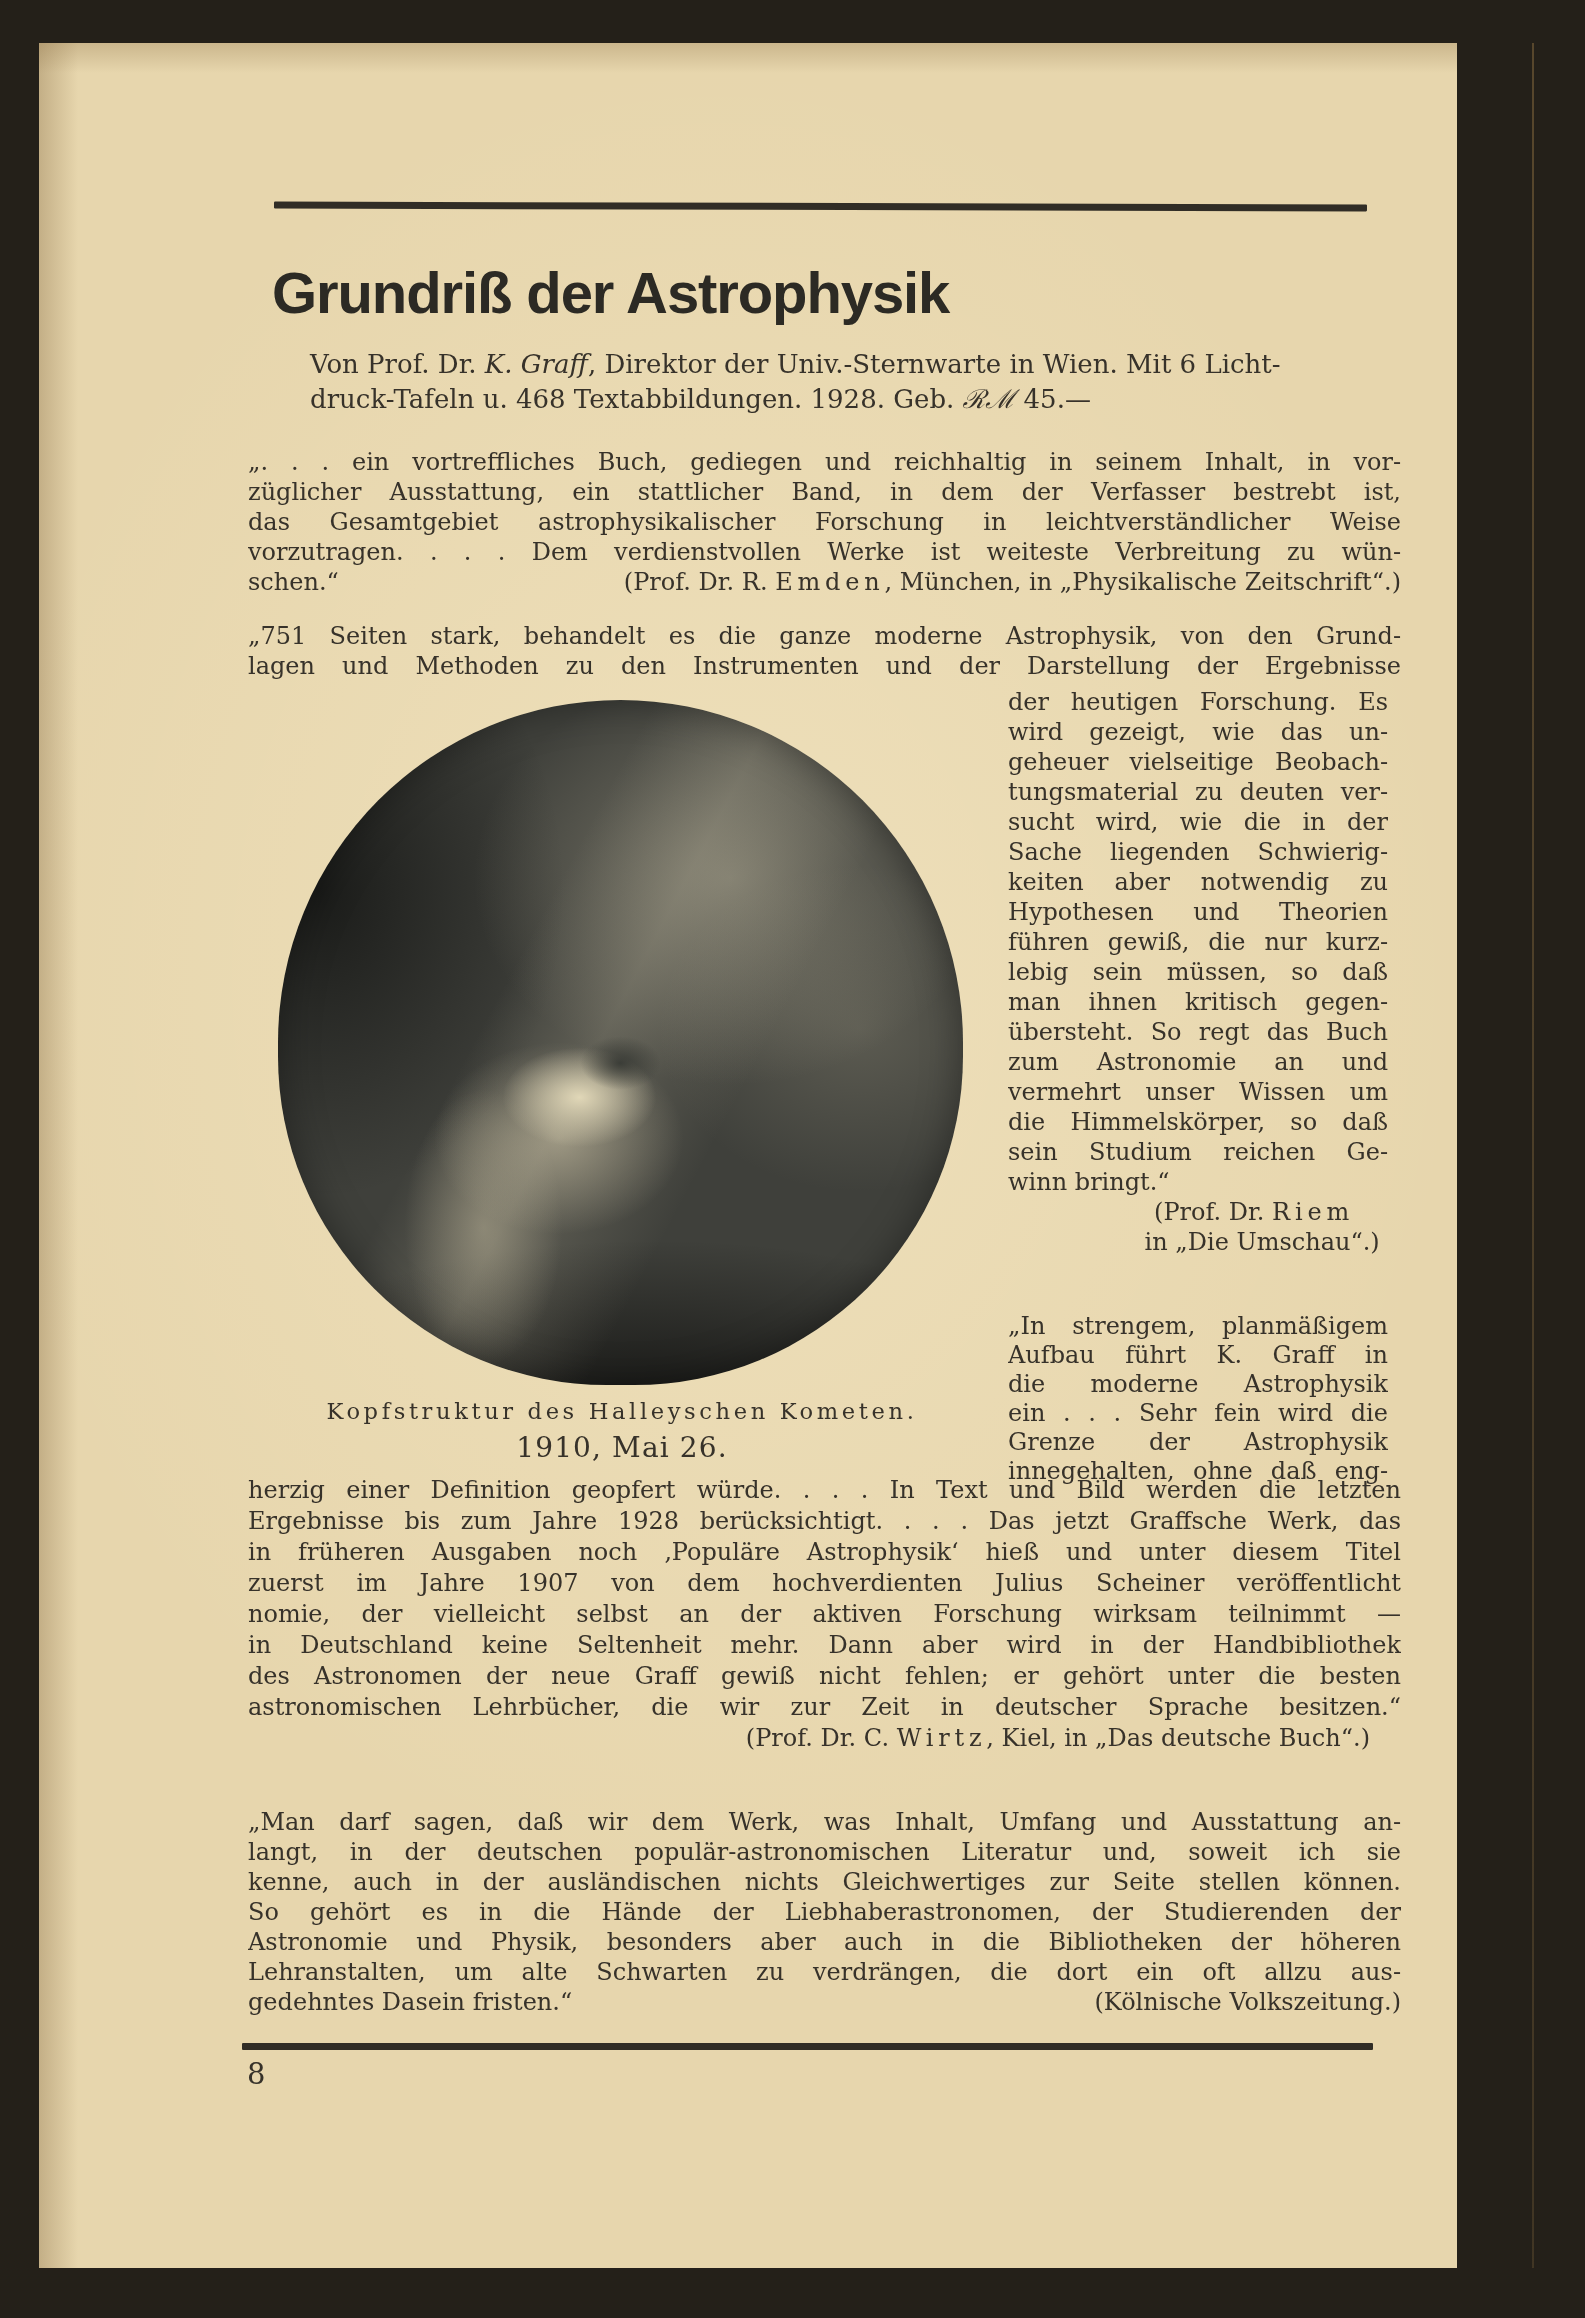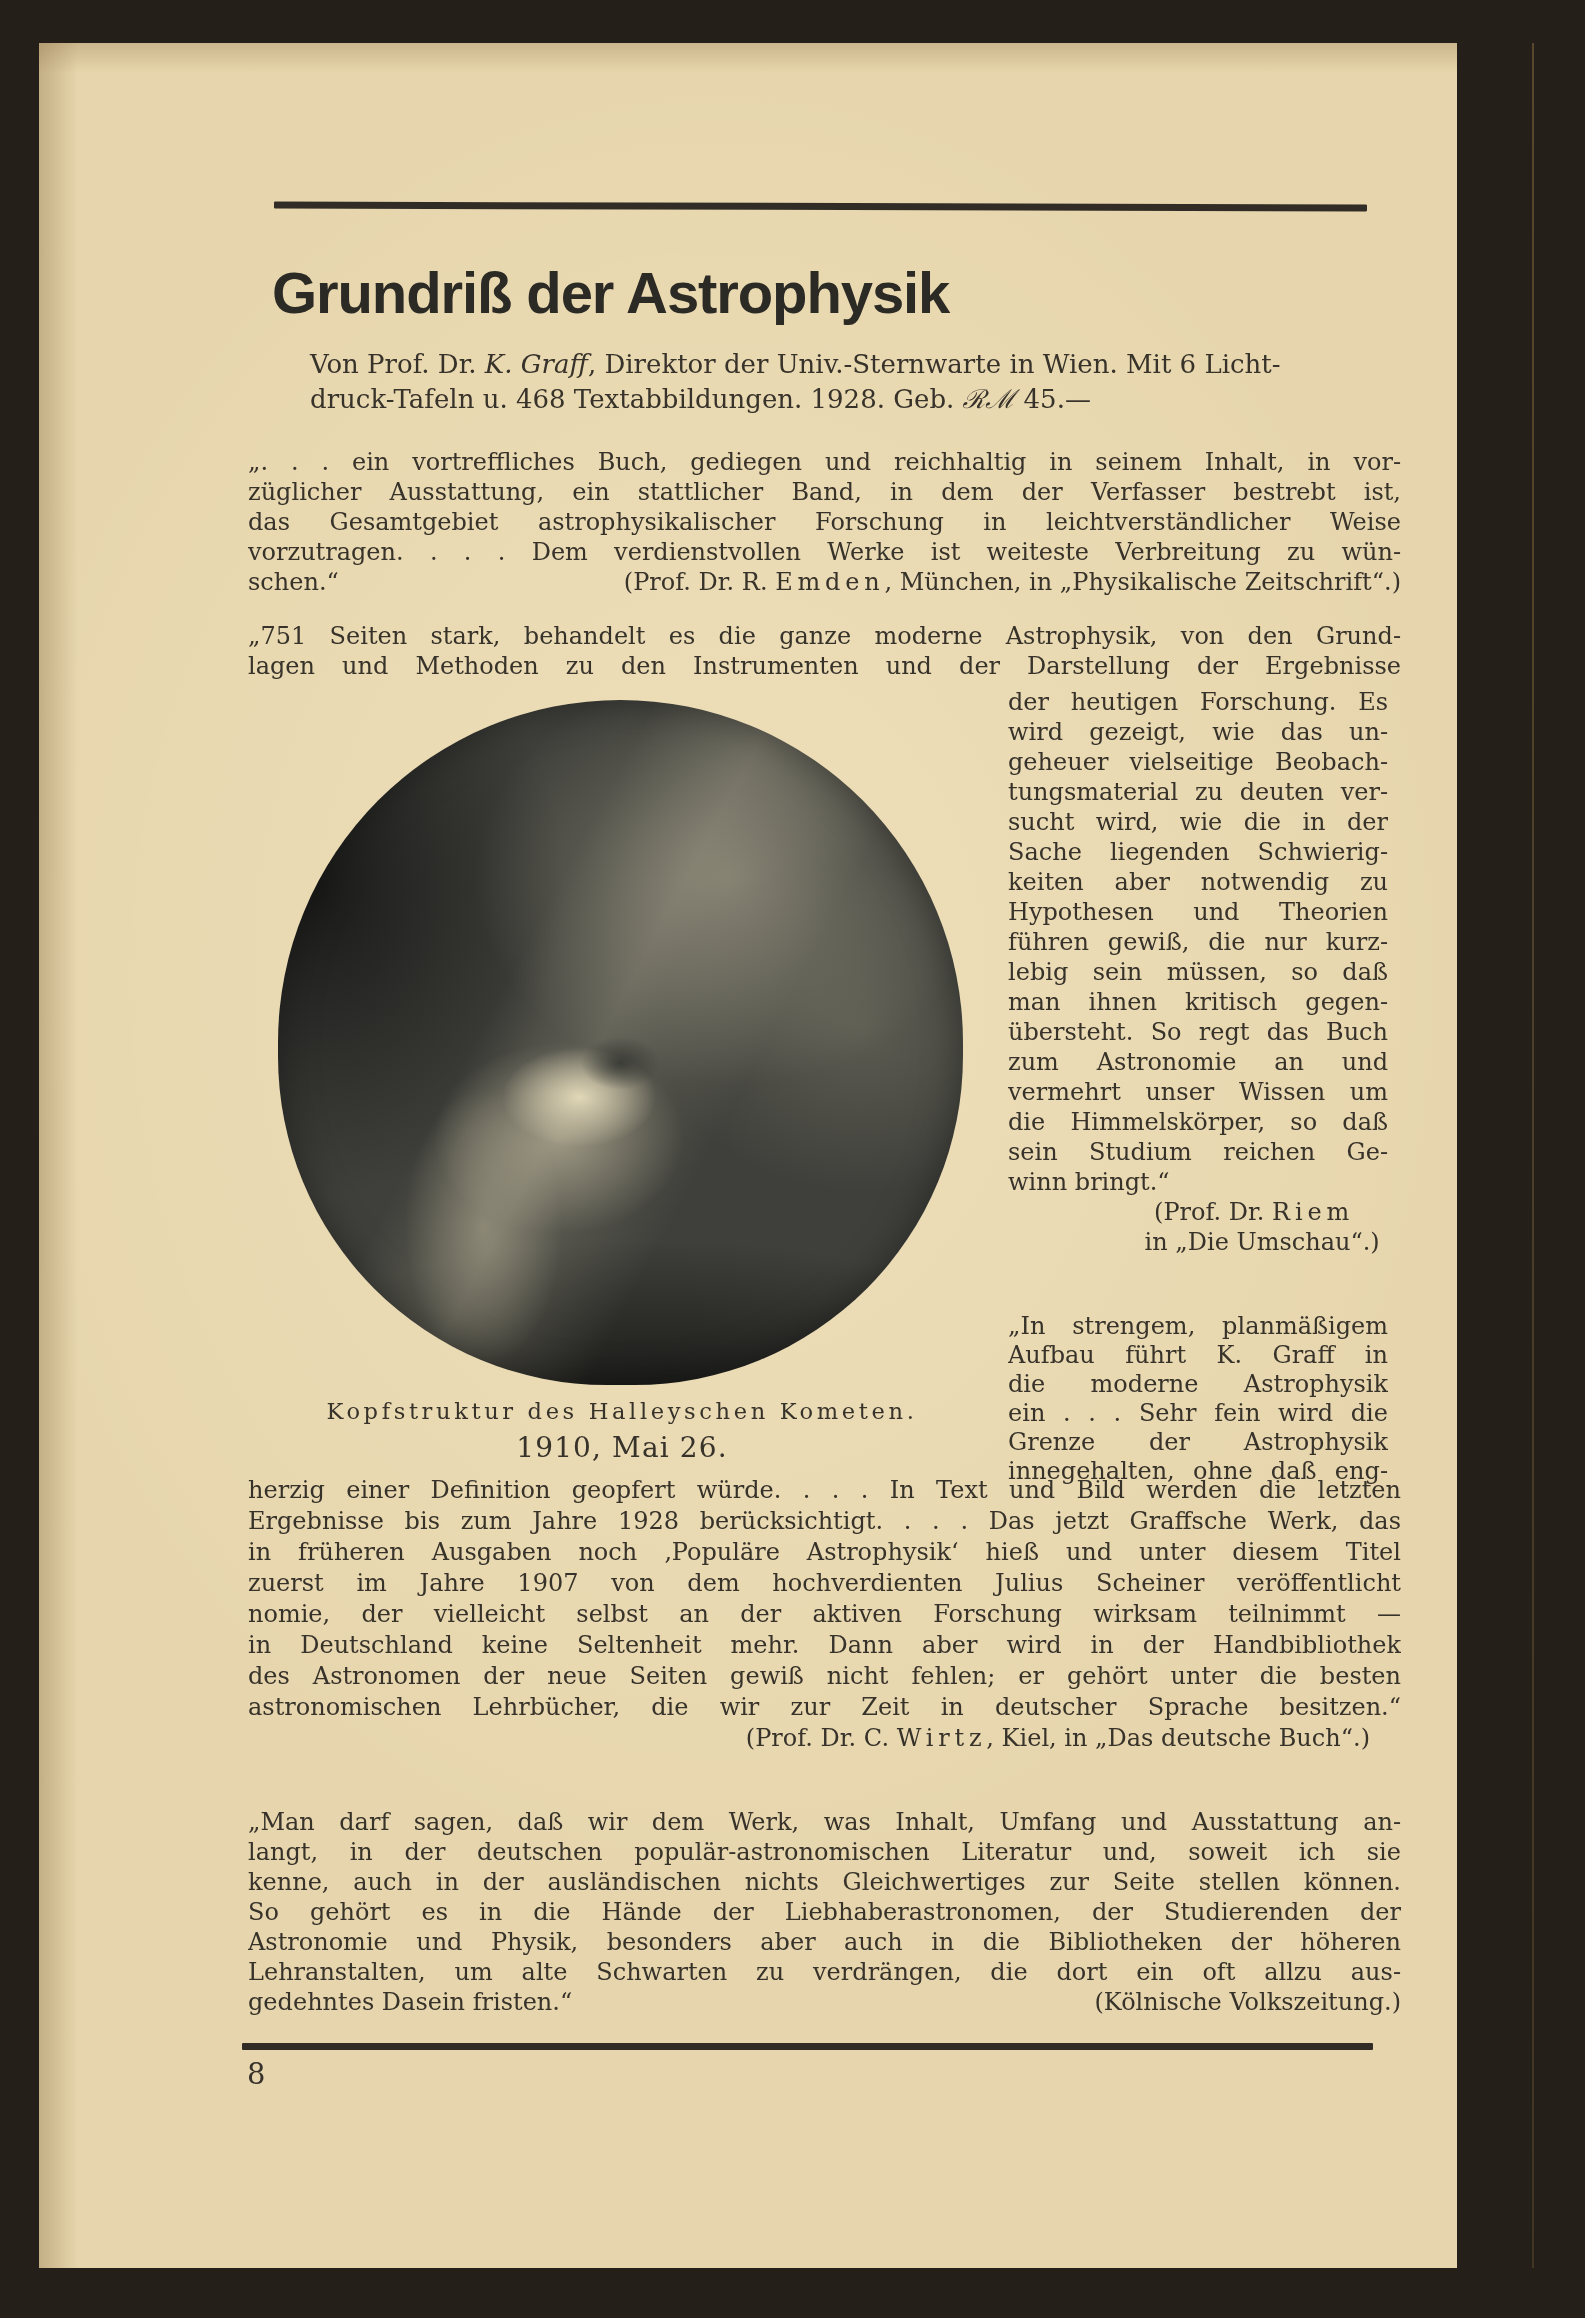--- a/index.html
+++ b/index.html
@@ -163,21 +163,21 @@
   </div>
 
   <div class="textblock" id="quote3-full">
     <div>
         <div class="jl">herzig einer Definition geopfert würde. . . .  In Text und Bild werden die letzten</div>
         <div class="jl">Ergebnisse bis zum Jahre 1928 berücksichtigt. . . .  Das jetzt Graffsche Werk, das</div>
         <div class="jl">in früheren Ausgaben noch ‚Populäre Astrophysik‘ hieß und unter diesem Titel</div>
         <div class="jl">zuerst im Jahre 1907 von dem hochverdienten Julius Scheiner veröffentlicht</div>
         <div class="jl">nomie, der vielleicht selbst an der aktiven Forschung wirksam teilnimmt —</div>
         <div class="jl">in Deutschland keine Seltenheit mehr.  Dann aber wird in der Handbibliothek</div>
-        <div class="jl">des Astronomen der neue Seiten gewiß nicht fehlen; er gehört unter die besten</div>
+        <div class="jl">des Astronomen der neue Graff gewiß nicht fehlen; er gehört unter die besten</div>
         <div class="jl">astronomischen Lehrbücher, die wir zur Zeit in deutscher Sprache besitzen.“</div>
       </div>
     <div class="attr-right attr-wirtz"><span>(Prof. Dr. C. </span><span class="lsname">Wirtz</span><span>, Kiel, in „Das deutsche Buch“.)</span></div>
   </div>
 
   <div class="textblock" id="quote4">
     <div>
         <div class="jl">„Man darf sagen, daß wir dem Werk, was Inhalt, Umfang und Ausstattung an-</div>
         <div class="jl">langt, in der deutschen populär-astronomischen Literatur und, soweit ich sie</div>
         <div class="jl">kenne, auch in der ausländischen nichts Gleichwertiges zur Seite stellen können.</div>

